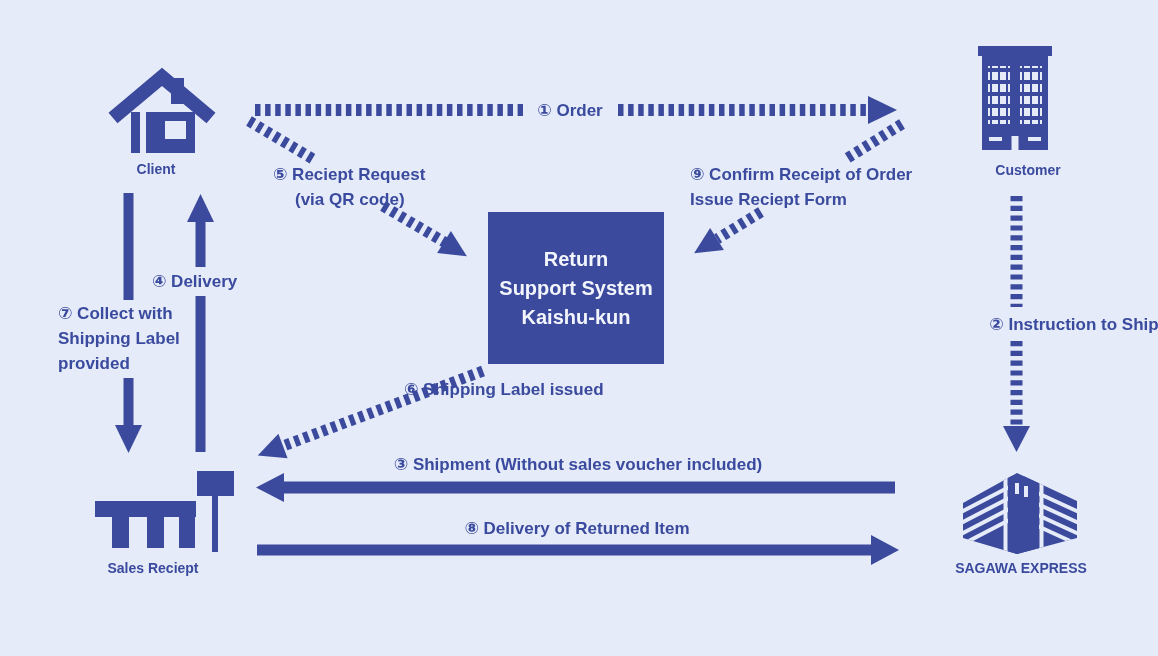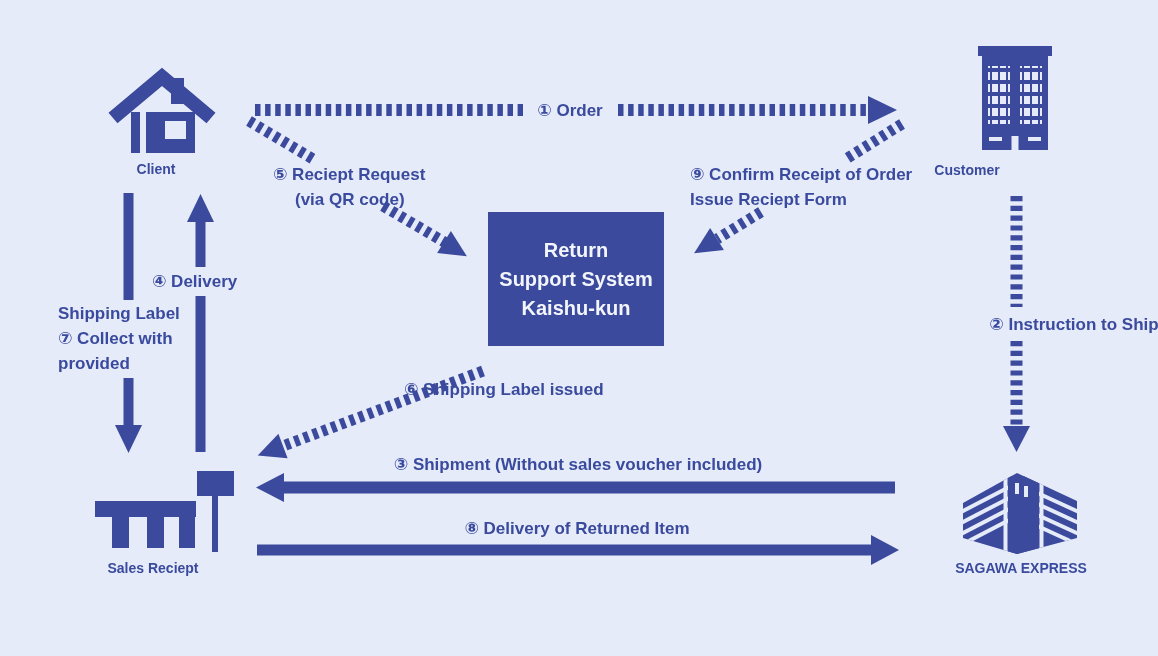--- a/index.html
+++ b/index.html
@@ -30,21 +30,21 @@
   .node-lbl{
     position:absolute;
     color:var(--text);
     font-weight:700;
     font-size:14px;
     white-space:nowrap;
     transform:translateX(-50%);
   }
   .system-box{
     position:absolute;
-    left:488px;top:212px;width:176px;height:134px;
+    left:488px;top:212px;width:176px;height:152px;
     background:var(--blue);
     display:flex;flex-direction:column;align-items:center;justify-content:center;
     color:var(--boxtext);
     font-weight:700;font-size:20px;line-height:29px;
     text-align:center;
   }
 </style>
 </head>
 <body>
 
@@ -160,39 +160,39 @@
     </g>
   </svg>
 
   <div class="system-box">
     <span>Return</span>
     <span>Support System</span>
     <span>Kaishu-kun</span>
   </div>
 
   <div class="node-lbl" style="left:156px;top:161px">Client</div>
-  <div class="node-lbl" style="left:967px;top:162px">Customer</div>
+  <div class="node-lbl" style="left:1028px;top:162px">Customer</div>
   <div class="node-lbl" style="left:153px;top:560px">Sales Reciept</div>
   <div class="node-lbl" style="left:1021px;top:560px">SAGAWA EXPRESS</div>
 
   <div class="lbl center" style="left:570px;top:98px">① Order</div>
 
   <div class="lbl" style="left:273px;top:162px">⑤ Reciept Request</div>
   <div class="lbl" style="left:295px;top:187px">(via QR code)</div>
 
   <div class="lbl" style="left:690px;top:162px">⑨ Confirm Receipt of Order</div>
   <div class="lbl" style="left:690px;top:187px">Issue Reciept Form</div>
 
   <div class="lbl center" style="left:1074px;top:312px">② Instruction to Ship</div>
 
   <div class="lbl" style="left:152px;top:269px">④ Delivery</div>
 
   <div class="lbl" style="left:58px;top:301px">
+    <span style="display:block">⑦ Collect with</span>
     <span style="display:block">Shipping Label</span>
-    <span style="display:block">⑦ Collect with</span>
     <span style="display:block">provided</span>
   </div>
 
   <div class="lbl" style="left:404px;top:378px;line-height:23px">⑥ Shipping Label issued</div>
 
   <div class="lbl center" style="left:578px;top:452px">③ Shipment (Without sales voucher included)</div>
 
   <div class="lbl center" style="left:577px;top:516px">⑧ Delivery of Returned Item</div>
 
 </div>

